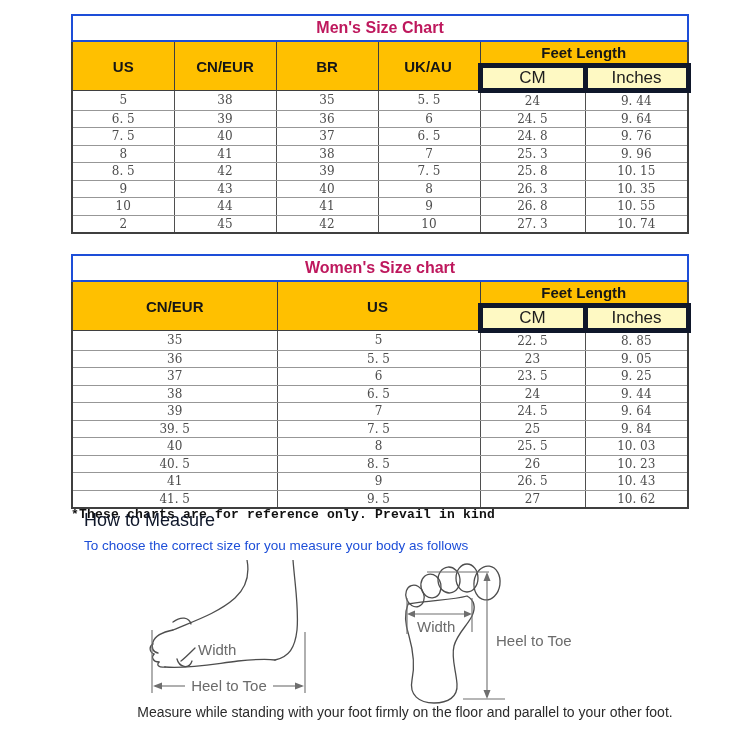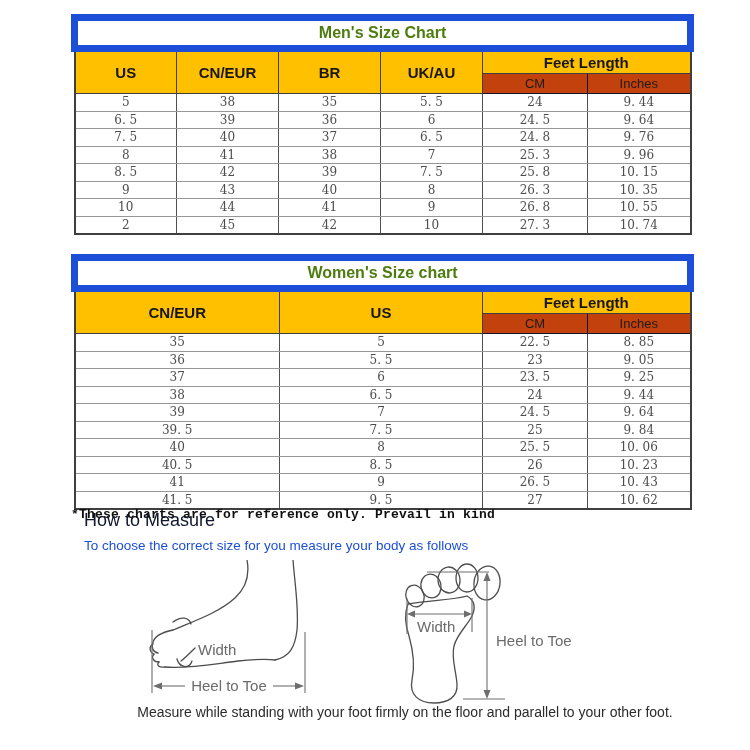--- a/index.html
+++ b/index.html
@@ -2,26 +2,26 @@
 <html><head>
 <meta charset="utf-8">
 <style>
   html,body { margin:0; padding:0; }
   body { width:750px; height:750px; background:#ffffff; position:relative;
          font-family:"Liberation Sans", sans-serif; overflow:hidden; }
 
   .size-table { position:absolute; left:71px; width:616px; border-collapse:collapse;
                 table-layout:fixed; background:#fff; border:2px solid #3f3f3f; }
   .size-table td, .size-table th { padding:0; margin:0; text-align:center; vertical-align:middle; }
-  .tbl-title { height:24px; font-weight:bold; font-size:16px; color:#4d7c0f;
-               border:7px solid #1d4ed8; background:#ffffff; }
+  .tbl-title { height:24px; font-weight:bold; font-size:16px; color:#be185d;
+               border:2px solid #1d4ed8; background:#ffffff; }
   .hdr { background:#FFC000; font-weight:bold; font-size:15px; color:#161616;
          border:1px solid #3f3f3f; height:21px; }
-  .subhdr { background:#c2410c; font-weight:normal; font-size:13px; color:#1d1d1d;
-            border:1px solid #0f172a; height:19px; }
+  .subhdr { background:#fef9c3; font-weight:normal; font-size:17px; color:#1d1d1d;
+            border:5px solid #0f172a; height:19px; }
   .size-table td.cell { height:16.5px; font-family:"DejaVu Serif", serif; font-size:12px;
             color:#4d4d4d;
             border-top:1px solid #979797; border-bottom:1px solid #979797;
             border-left:1px solid #4f4f4f; border-right:1px solid #4f4f4f; }
   #mens-table { top:14px; }
   #womens-table { top:220px;margin-top:34px; }
 
   .notes { position:absolute; left:71px; top:471px; font-family:"Liberation Mono", monospace;
            font-weight:bold; font-size:13px; color:#101010; line-height:17.5px;
            letter-spacing:0.2px; white-space:pre; }
@@ -187,21 +187,21 @@
   <tr>
         <td class="cell">39. 5</td>
         <td class="cell">7. 5</td>
         <td class="cell">25</td>
         <td class="cell">9. 84</td>
       </tr>
   <tr>
         <td class="cell">40</td>
         <td class="cell">8</td>
         <td class="cell">25. 5</td>
-        <td class="cell">10. 06</td>
+        <td class="cell">10. 03</td>
       </tr>
   <tr>
         <td class="cell">40. 5</td>
         <td class="cell">8. 5</td>
         <td class="cell">26</td>
         <td class="cell">10. 23</td>
       </tr>
   <tr>
         <td class="cell">41</td>
         <td class="cell">9</td>

